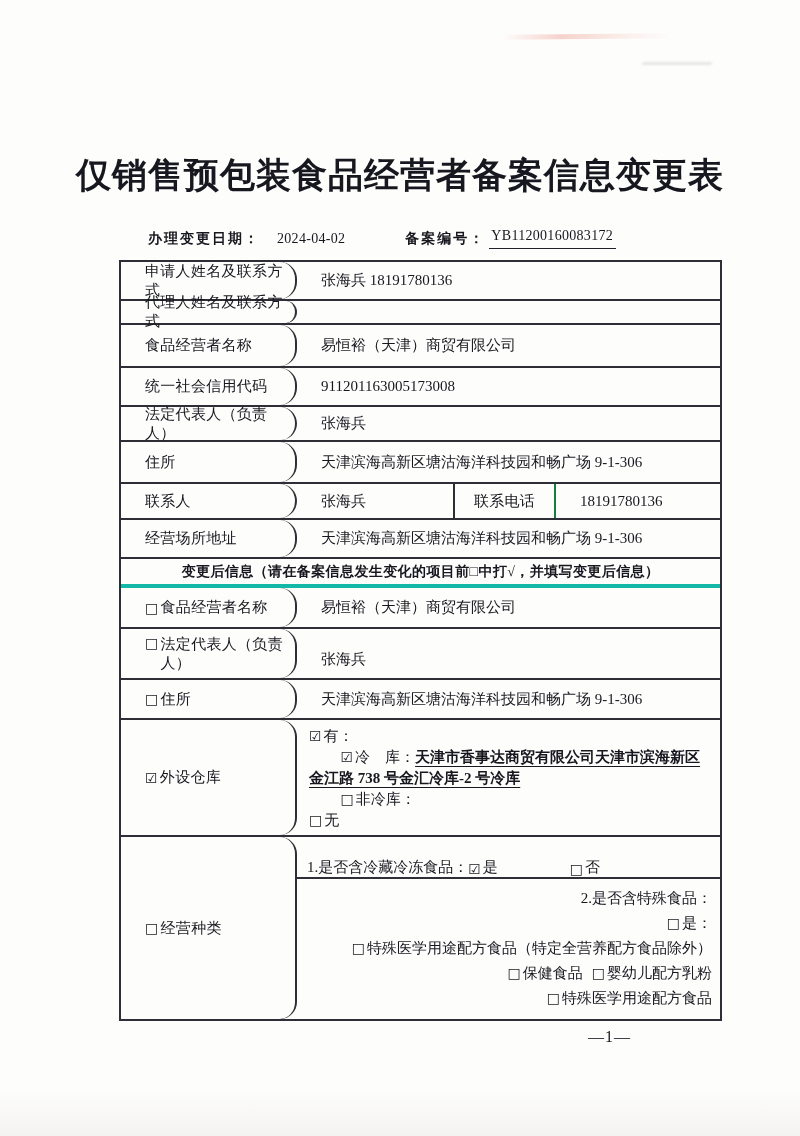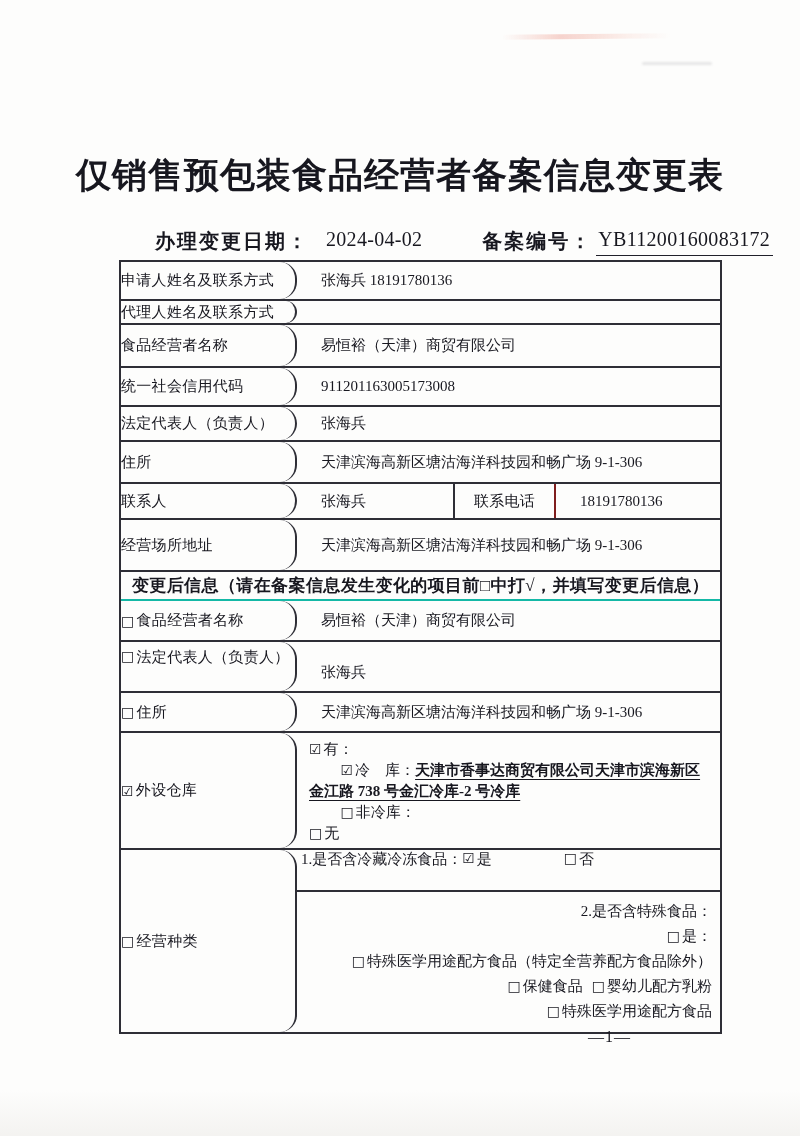--- a/index.html
+++ b/index.html
@@ -26,65 +26,65 @@
     background:linear-gradient(rgba(255,255,255,0),rgba(222,219,214,.30));
   }
 
   .title{
     position:absolute;top:152px;left:0;width:100%;
     margin:0;text-align:center;
     font-size:35px;font-weight:700;letter-spacing:1px;
   }
 
   .meta{
-    position:absolute;top:228px;left:155px;
-    font-size:20px;display:flex;align-items:flex-start;white-space:nowrap;
+    position:absolute;top:228px;left:148px;
+    font-size:14px;display:flex;align-items:center;white-space:nowrap;
   }
   .meta .lab{font-weight:700;letter-spacing:2px;}
   .meta .val{margin-left:17px;letter-spacing:.3px;}
   .meta .lab2{margin-left:60px;font-family:Liberation Serif, serif;}
   .meta .uline-no{margin-left:4px;border-bottom:1.6px solid #20202a;padding:0 3px 4px 2px;}
 
   .table{
     position:absolute;top:260px;left:119px;width:603px;
     border:2px solid #2e2e36;font-size:15px;box-sizing:border-box;
   }
   .row{display:flex;border-bottom:2px solid #2e2e36;box-sizing:border-box;align-items:stretch;}
   .row:last-child{border-bottom:none;}
   .cl{
     width:176px;flex:0 0 176px;border-right:2px solid #2e2e36;box-sizing:border-box;
-    padding-left:0;display:flex;align-items:center;letter-spacing:.3px;border-radius:17px;
+    padding-left:24px;display:flex;align-items:center;letter-spacing:.3px;border-radius:17px;
   }
   .cv{flex:1;padding-left:24px;display:flex;align-items:center;}
   
   .r1{height:39px}.r2{height:24px}.r3{height:43px}.r4{height:39px}
-  .r5{height:35px}.r6{height:42px}.r7{height:36px}.r8{height:52px}
+  .r5{height:35px}.r6{height:42px}.r7{height:36px}.r8{height:39px}
   .c1{height:41px}.c2{height:51px}.c3{height:40px}
   .cv-mid{flex:0 0 158px;border-right:2px solid #2e2e36;box-sizing:border-box;}
   .cl2{
-    flex:0 0 101px;border-right:2px solid #7f1d1d;box-sizing:border-box;
+    flex:0 0 101px;border-right:2px solid #15803d;box-sizing:border-box;
     display:flex;align-items:center;justify-content:center;letter-spacing:.3px;
   }
   .hdr-row{
-    height:29px;border-bottom:2px solid #14b8a6;box-sizing:border-box;
+    height:29px;border-bottom:4px solid #14b8a6;box-sizing:border-box;
     display:flex;align-items:center;justify-content:center;
-    font-weight:700;letter-spacing:.4px;font-size:17px;
+    font-weight:700;letter-spacing:.4px;font-size:14px;
   }
   .low-val{align-items:flex-end;padding-bottom:9px;}
 
   .wh-cell{display:block;padding:6px 8px 4px 12px;}
   .wh-cell p{margin:0;line-height:21px;}
   .p-indent{text-indent:2.1em;}
   .p-pad{padding-left:2.1em;}
   .uline{font-weight:700;text-decoration:underline;text-underline-offset:4px;}
 
   .cat-right{flex:1;display:flex;flex-direction:column;}
   .cat-sub1{
     height:42px;border-bottom:2px solid #2e2e36;box-sizing:border-box;
-    display:flex;align-items:flex-start;padding-left:4px;white-space:nowrap;
+    display:flex;align-items:flex-end;padding-left:10px;white-space:nowrap;
   }
   .cat-sub2{padding:7px 8px 8px 6px;text-align:right;}
   .cat-sub2 p{margin:0;line-height:25px;}
   .gap-wide{margin-left:72px;}
   .item-gap{margin-left:9px;}
 
   .cb{font-family:"DejaVu Sans","Liberation Sans",sans-serif;font-size:14px;margin-right:2px;}
 
   .page-num{
     position:absolute;top:1028px;left:588px;

